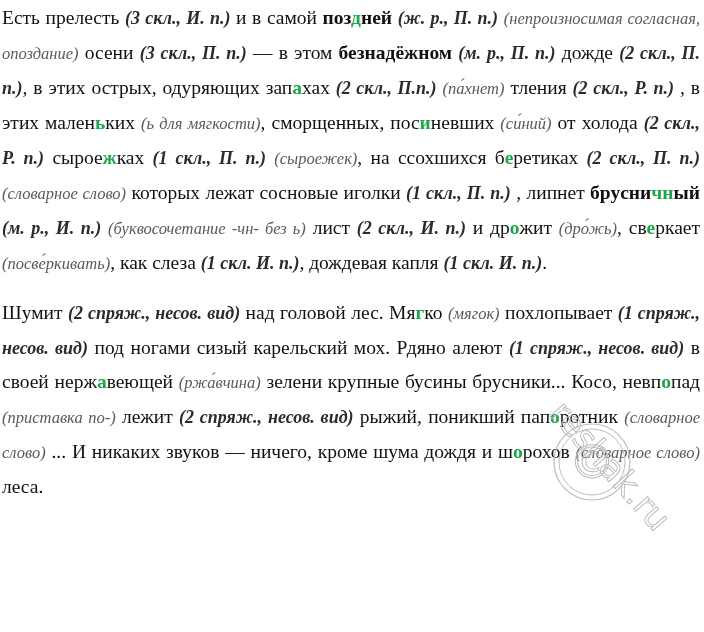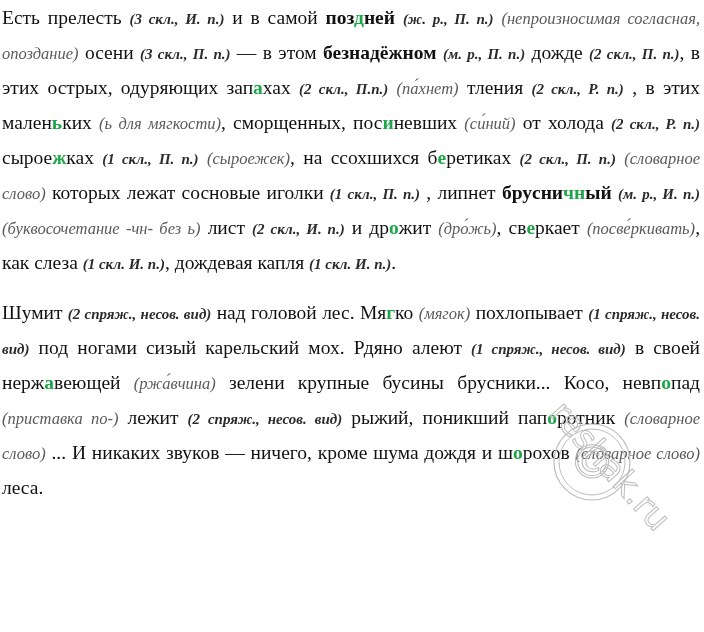--- a/index.html
+++ b/index.html
@@ -5,21 +5,21 @@
   html, body { margin: 0; padding: 0; background: #ffffff; }
   body { width: 704px; height: 632px; overflow: hidden; position: relative; }
   .doc {
     position: absolute; left: 2px; top: 0; width: 698px;
     font-family: "Liberation Serif", "DejaVu Serif", serif;
     font-size: 19.5px; line-height: 34px; color: #111;
     text-align: justify;
   }
   .para { margin: 0; padding-top: 1px; }
   .para + .para { margin-top: 14px; }
-  .g { font-weight: bold; font-style: italic; color: #2b2b2b; font-size: 15px; }
+  .g { font-weight: bold; font-style: italic; color: #2b2b2b; font-size: 18px; }
   .n { font-style: italic; color: #5a5a5a; font-size: 16.5px; }
   .b { font-weight: bold; }
   .hl { color: #1fa64a; font-weight: bold; }
   .watermark {
     position: absolute; left: 540px; top: 400px; width: 170px; height: 170px;
     pointer-events: none;
   }
 </style>
 </head>
 <body>

